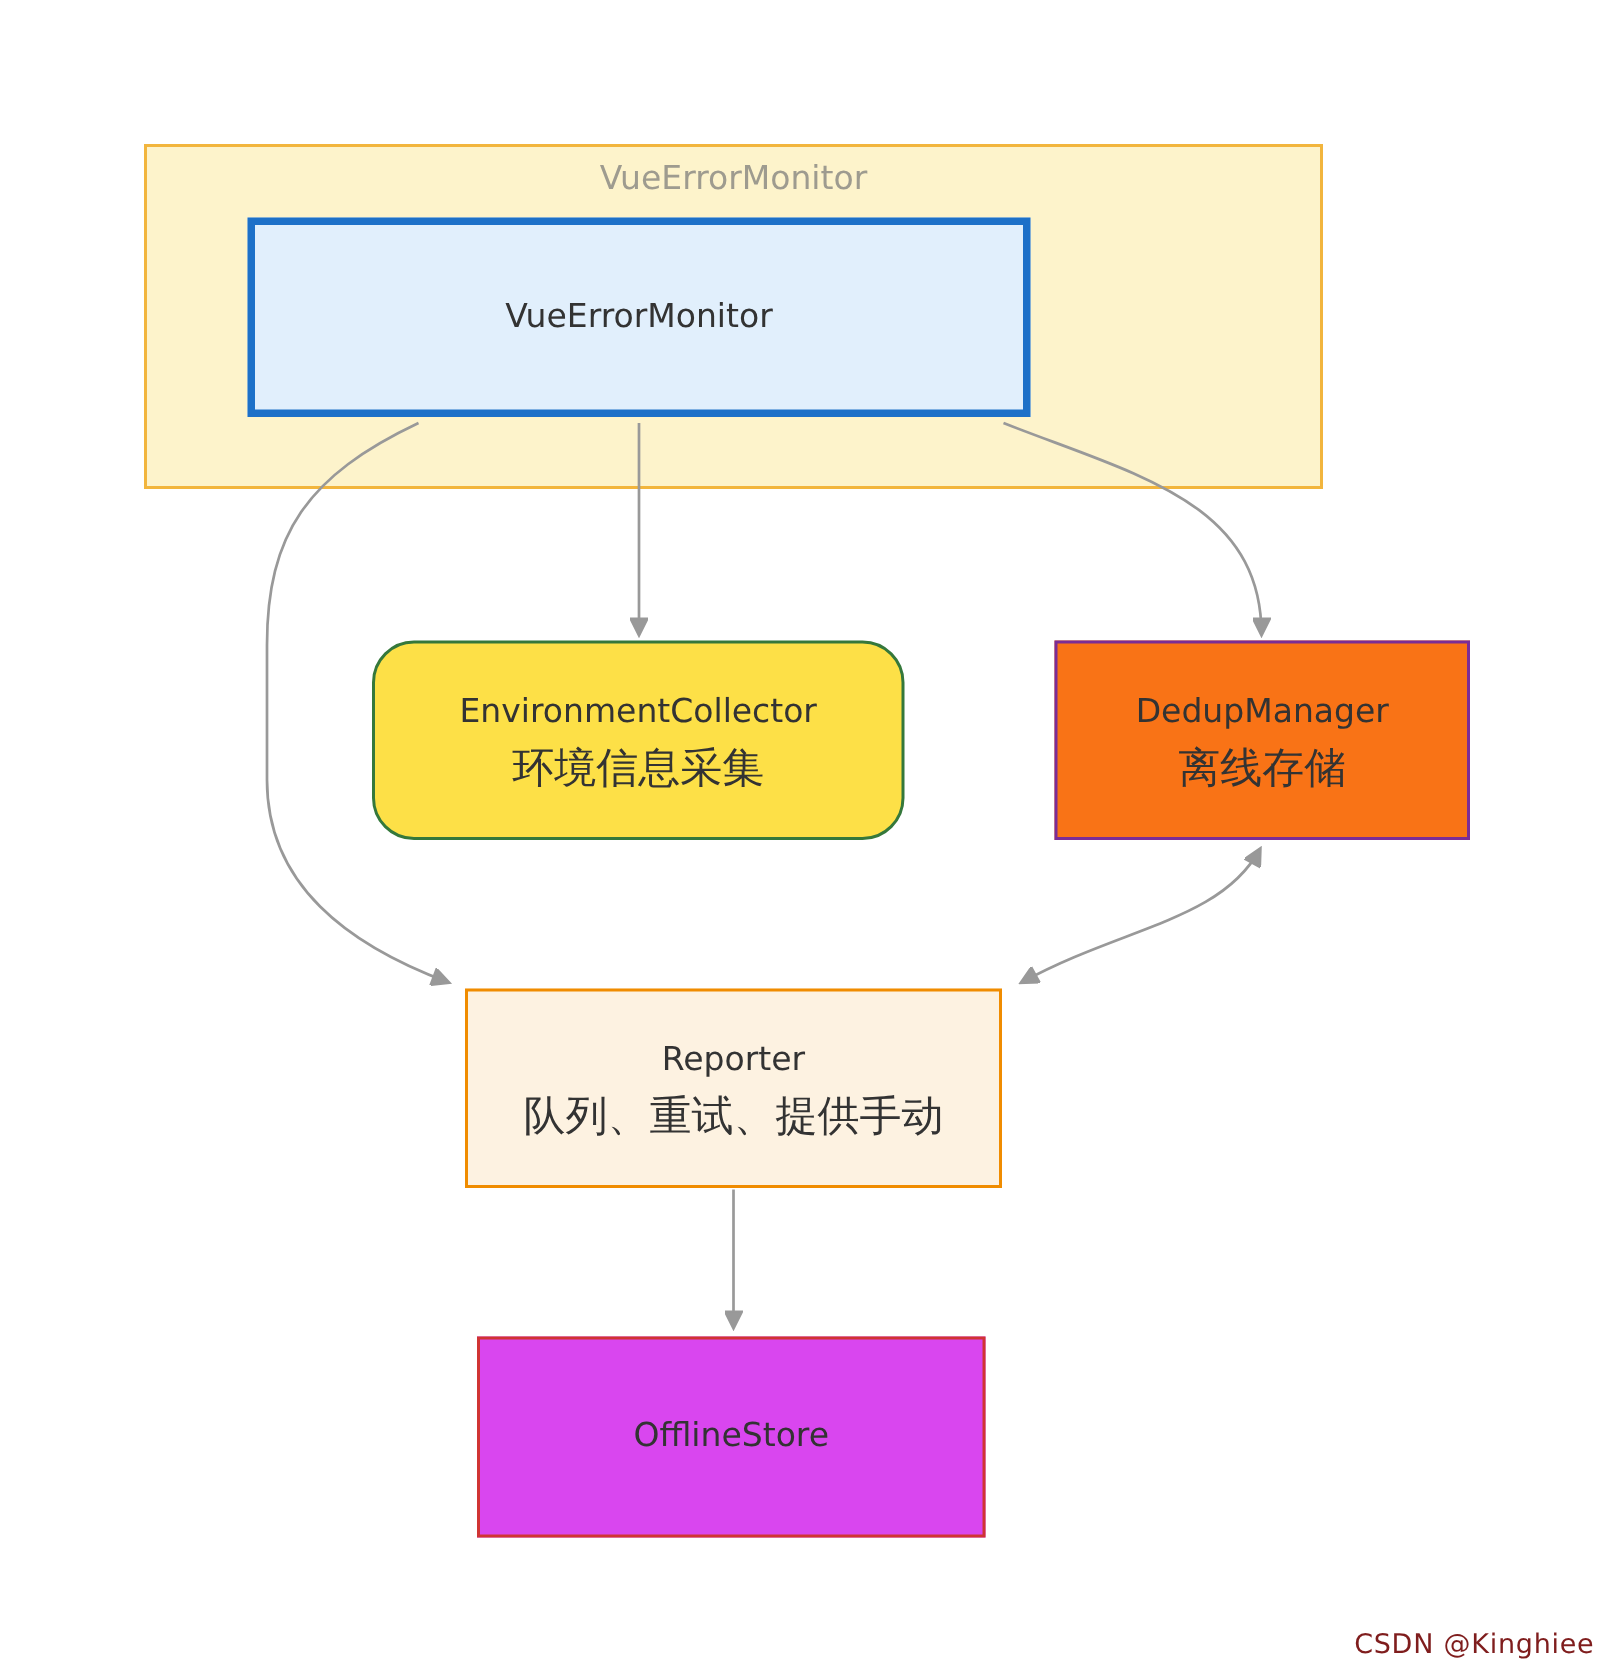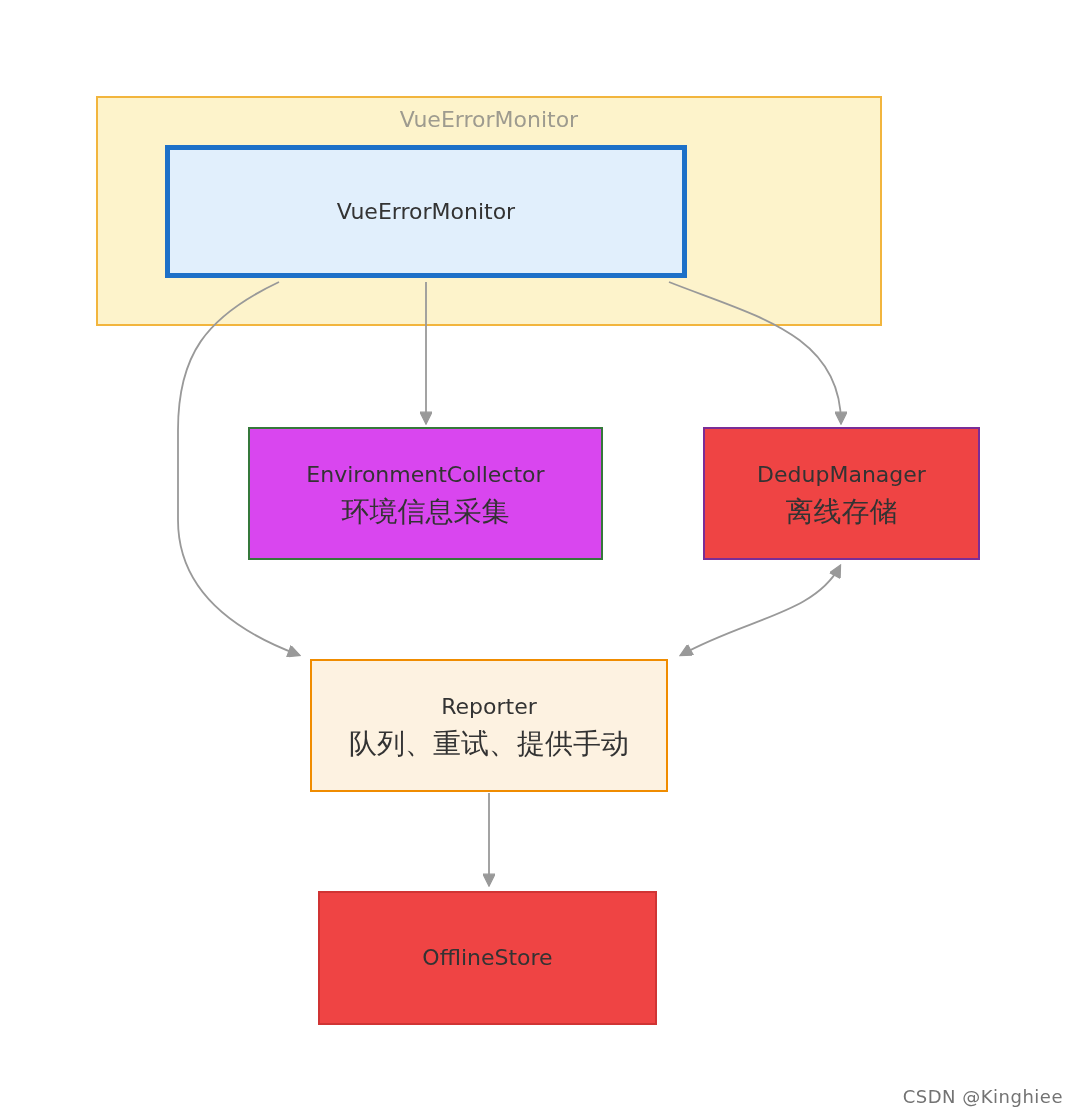--- a/index.html
+++ b/index.html
@@ -58,32 +58,32 @@
   <path class="edge" d="M669 282 C755 316, 841 334, 841 423" marker-end="url(#arrow)"></path>
   <path class="edge" d="M279 282 C205 317, 178 356, 178 430 L178 520 C178 590, 232 630, 299 655" marker-end="url(#arrow)"></path>
   <path class="edge" d="M681 655 C748 618, 814 614, 840 566" marker-start="url(#arrow)" marker-end="url(#arrow)"></path>
   <path class="edge" d="M489 793 L489 885" marker-end="url(#arrow)"></path>
 </svg>
 
 <div class="node node-monitor" style="background-color: rgb(225, 239, 252); border-color: rgb(29, 112, 200);">
   <span class="en">VueErrorMonitor</span>
 </div>
 
-<div class="node node-env" style="background-color: #d946ef; border-color: rgb(53, 120, 59);">
+<div class="node node-env" style="background-color: #fde047; border-color: rgb(53, 120, 59); border-radius: 28px;">
   <span class="en">EnvironmentCollector</span>
   <span class="cjk">环境信息采集</span>
 </div>
 
-<div class="node node-dedup" style="background-color: #ef4444; border-color: rgb(123, 45, 150);">
+<div class="node node-dedup" style="background-color: #f97316; border-color: rgb(123, 45, 150);">
   <span class="en">DedupManager</span>
   <span class="cjk">离线存储</span>
 </div>
 
 <div class="node node-reporter" style="background-color: rgb(253, 242, 225); border-color: rgb(240, 140, 0);">
   <span class="en">Reporter</span>
   <span class="cjk">队列、重试、提供手动</span>
 </div>
 
-<div class="node node-offline" style="background-color: #ef4444; border-color: rgb(208, 52, 52); gap: 11px;">
+<div class="node node-offline" style="background-color: #d946ef; border-color: rgb(208, 52, 52); gap: 11px;">
   <span class="en">OfflineStore</span>
 </div>
 
-<div class="watermark" style="color: #737373;">CSDN @Kinghiee</div>
+<div class="watermark" style="color: #7f1d1d;">CSDN @Kinghiee</div>
 
 </body></html>

